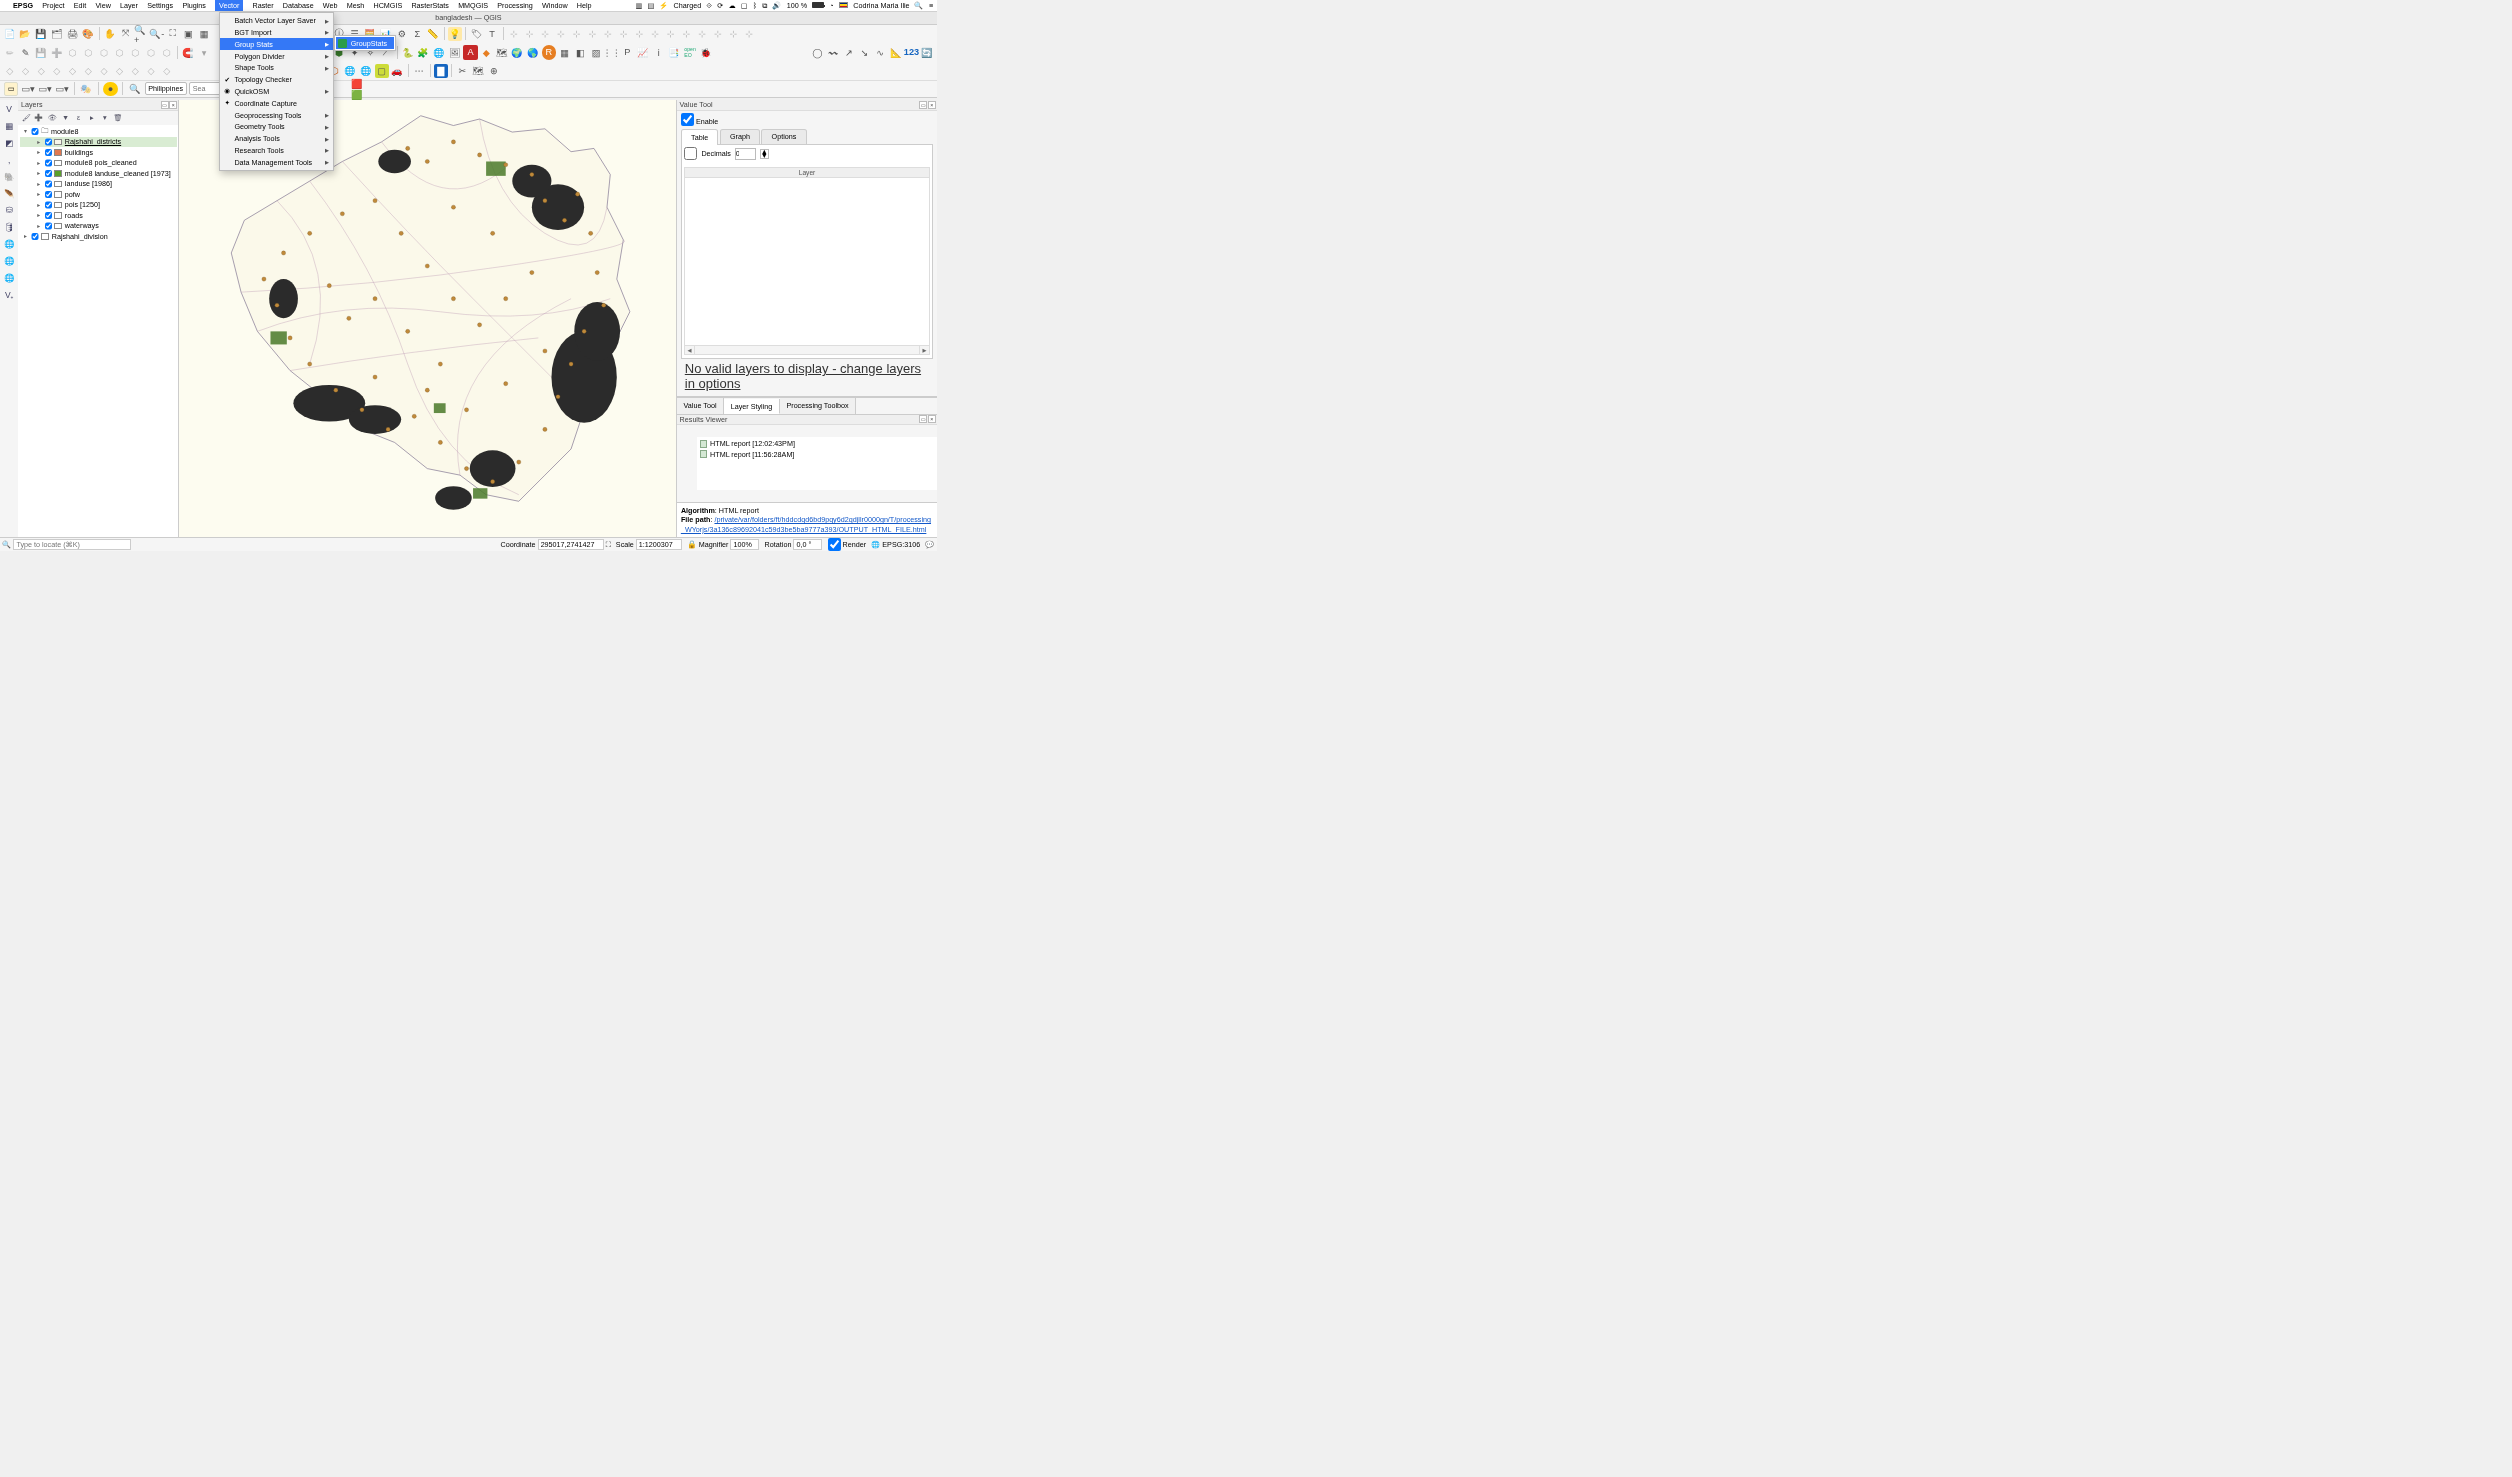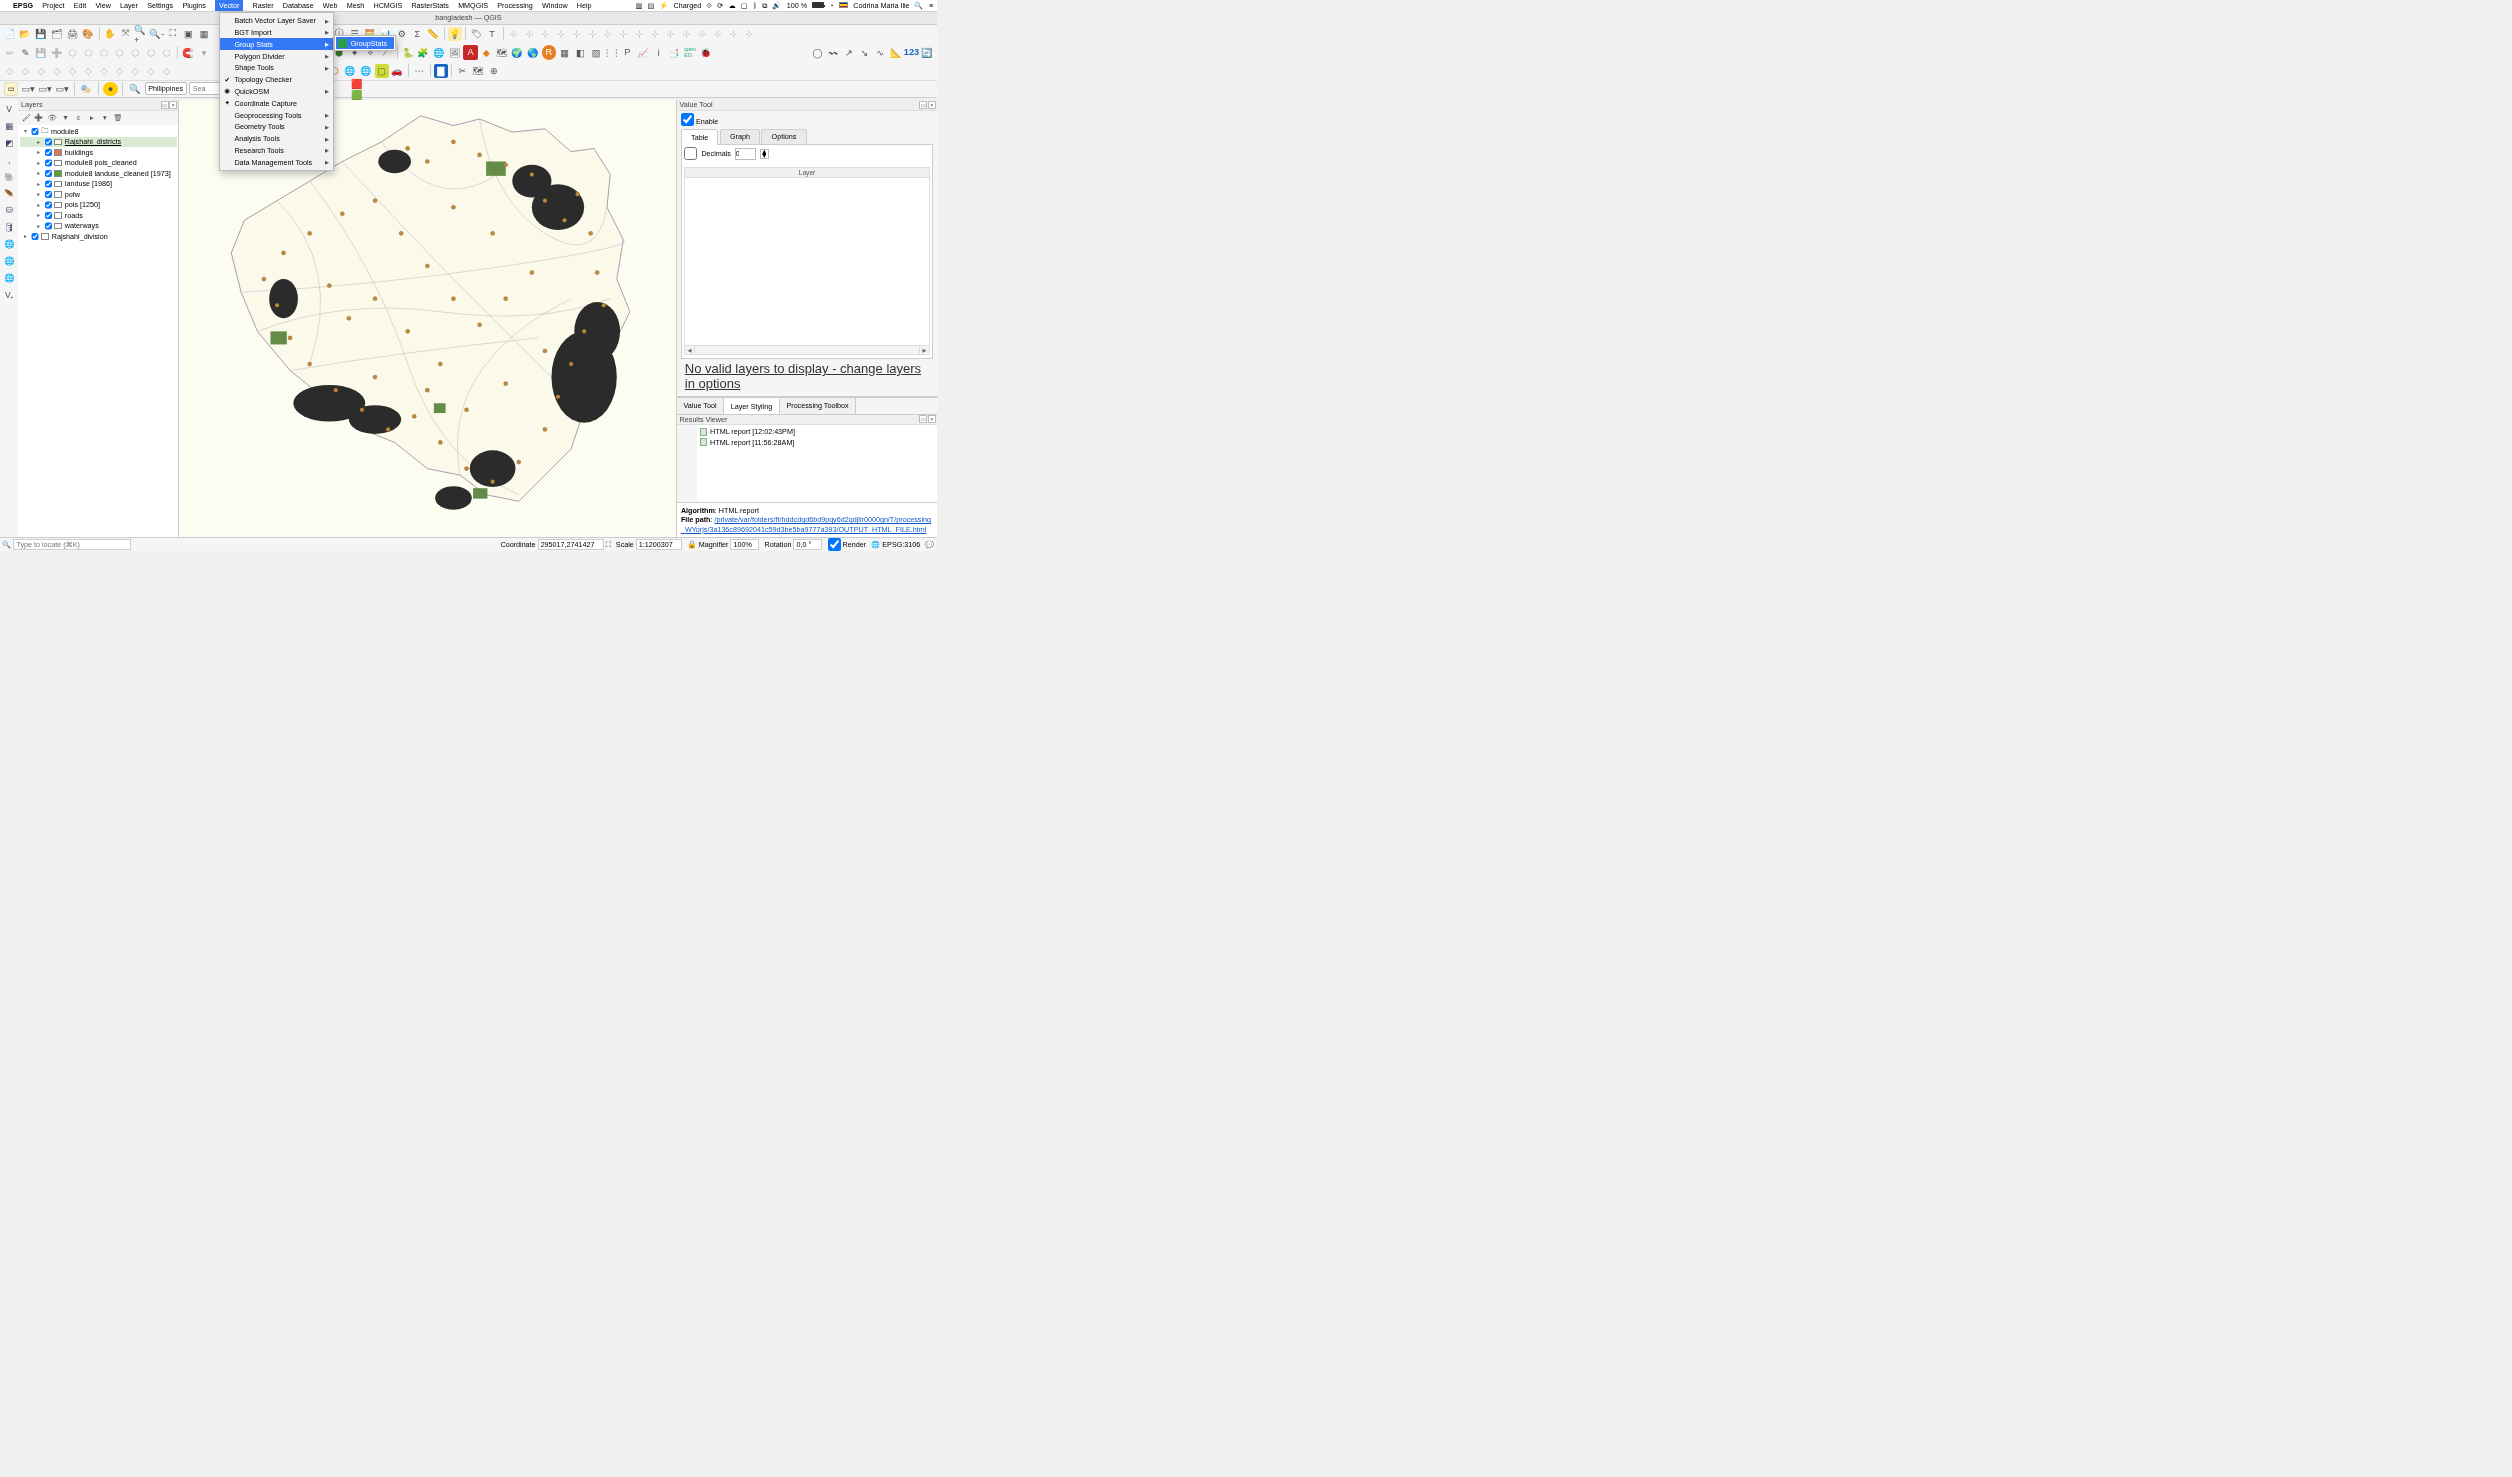--- a/index.html
+++ b/index.html
@@ -71,21 +71,21 @@
   .layer-header { height:10.5px; background:#efefef; border:0.7px solid #ddd; text-align:center; font-size:6.6px; color:#555; display:flex; align-items:center; justify-content:center;}
   .grid-area { height:177px; border:0.7px solid #ddd; border-top:none; background:#fff; position:relative;}
   .grid-area .hscroll { position:absolute; bottom:0; left:0; right:0; height:9.2px; border-top:0.7px solid #ddd; background:#f4f4f4; display:flex;}
   .grid-area .hscroll .arrow { width:9.2px; display:flex; align-items:center; justify-content:center; font-size:5.2px; color:#666; border-right:0.7px solid #ddd;}
   .grid-area .hscroll .arrow:last-child { border-right:none; border-left:0.7px solid #ddd;}
   .grid-area .hscroll .track { flex:1;}
   .novalid { padding:2.6px 3.9px; font-size:13px; color:#333;text-decoration:underline;}
   .bottom-tabs { display:flex; border-top:0.7px solid #ccc; border-bottom:0.7px solid #ccc;}
   .bottom-tabs .btab { padding:2.6px 6.6px; font-size:7.2px; border-right:0.7px solid #ccc; background:#f0f0f0;}
   .bottom-tabs .btab.active { background:#fff; border-bottom:0.7px solid #fff; position:relative; top:0.7px;}
-  .results-panel { display:flex; flex-direction:column; flex:1;}
+  .results-panel { display:flex; flex-direction:column; flex:1;gap:12px;}
   .results-list { background:#fff; flex:1; padding:1.3px;margin-left:20px;}
   .results-list .rrow { display:flex; align-items:center; gap:2.6px; height:10.5px; font-size:7.2px; padding-left:1.3px;}
   .results-list .rrow .ric { width:7.9px; height:7.9px; background:#d4e8d4; border:0.7px solid #8a8;}
   .algo-box { border-top:0.7px solid #ccc; padding:2.6px 3.9px; background:#fff; font-size:6.9px; line-height:1.3;}
   .algo-box a { color:#1258c9; text-decoration:underline; word-break:break-all;}
   
   .status-bar { position:absolute; bottom:0; left:0; right:0; height:14.4px; background:#f5f5f5; border-top:0.7px solid #ccc; display:flex; align-items:center; font-size:7.2px; padding:0 2.6px; gap:5.2px;}
   .status-bar .locator { display:flex; align-items:center; gap:1.3px;}
   .status-bar .locator input { width:118px; height:10.5px; border:0.7px solid #ccc; padding:0 2.6px; font-size:7.2px; background:#fff;}
   .status-bar .spacer { flex:1;}

